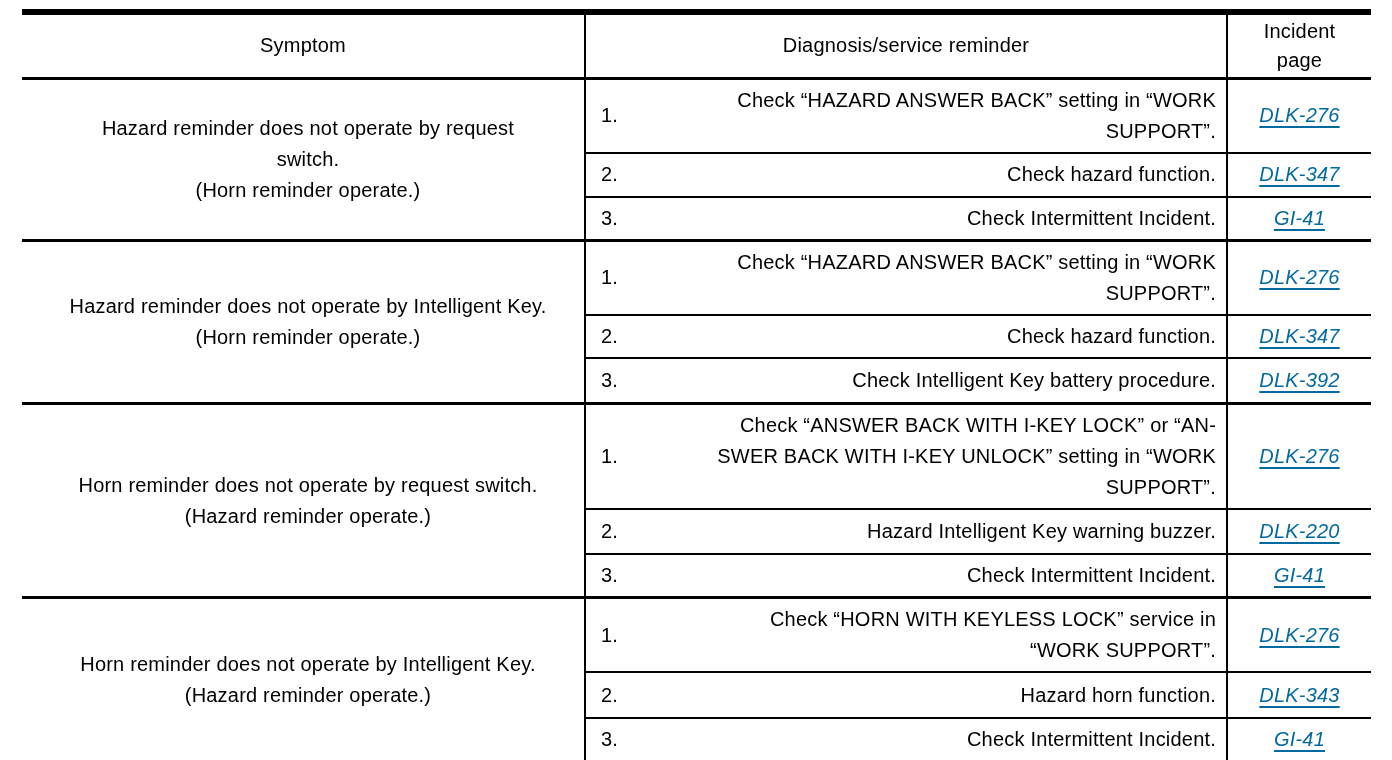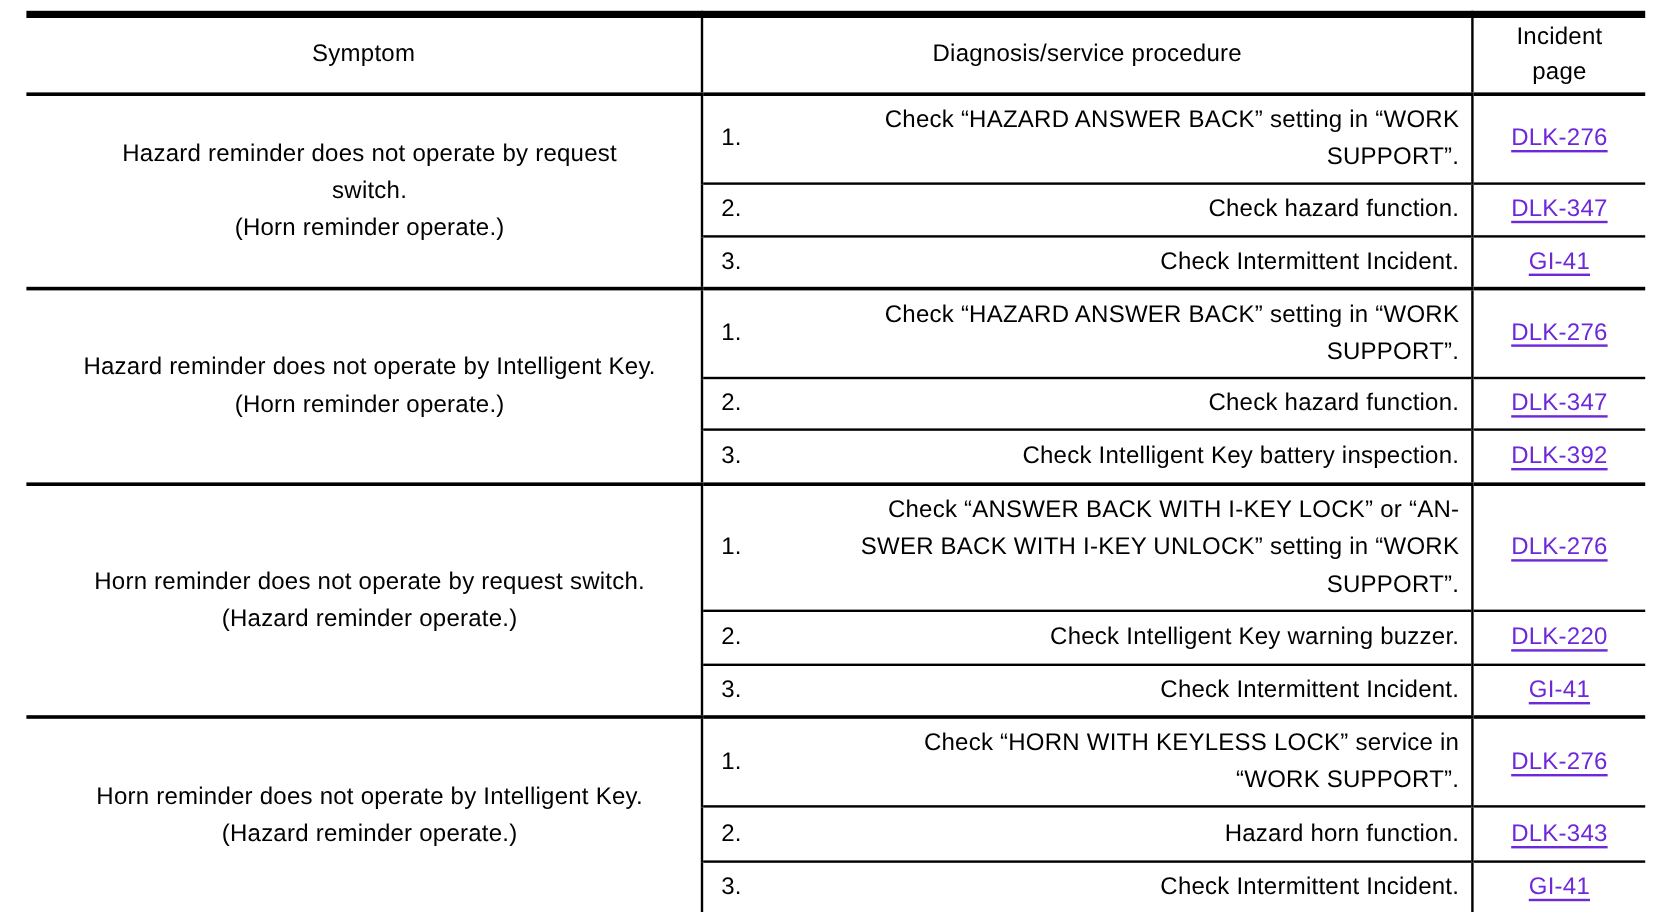--- a/index.html
+++ b/index.html
@@ -47,40 +47,41 @@
   td.proc { }
   .proc-inner {
     display: flex; align-items: center;
     padding: 5px 10px 5px 15px;
   }
   .num { flex: 0 0 38px; width: 38px; }
   .ptext { white-space: pre-line; flex: 1 1 auto; text-align: right; }
 
   td.ref { text-align: center; }
   a.reflink {
-    color: #6d28d9;
+    color: #0369a1;
     text-decoration: underline;
     text-decoration-thickness: 2px;
     text-underline-offset: 4px;
+    font-style: italic;
   }
 </style>
 </head>
 <body>
 
 <div class="page">
   <table class="diag">
     <colgroup>
       <col class="c-sym">
         <col class="c-proc">
         <col class="c-ref">
     </colgroup>
     <thead>
       <tr style="height:66px">
         <th>Symptom</th>
-        <th class="vline">Diagnosis/service procedure</th>
+        <th class="vline">Diagnosis/service reminder</th>
         <th class="vline">Incident
 page</th>
       </tr>
     </thead>
     <tbody>
 
       <tr style="height:69px">
         <td class="sym" rowspan="3">Hazard reminder does not operate by request
 switch.
 (Horn reminder operate.)</td>
@@ -130,21 +131,21 @@
               <span class="num">2.</span>
               <span class="ptext">Check hazard function.</span>
             </div>
           </td>
         <td class="ref vline"><a href="#" class="reflink">DLK-347</a></td>
       </tr>
       <tr class="sub" style="height:46px">
         <td class="proc vline">
             <div class="proc-inner">
               <span class="num">3.</span>
-              <span class="ptext">Check Intelligent Key battery inspection.</span>
+              <span class="ptext">Check Intelligent Key battery procedure.</span>
             </div>
           </td>
         <td class="ref vline"><a href="#" class="reflink">DLK-392</a></td>
       </tr>
 
       <tr class="group-start" style="height:90px">
         <td class="sym" rowspan="3">Horn reminder does not operate by request switch.
 (Hazard reminder operate.)</td>
         <td class="proc vline">
             <div class="proc-inner">
@@ -153,21 +154,21 @@
 SWER BACK WITH I-KEY UNLOCK” setting in “WORK
 SUPPORT”.</span>
             </div>
           </td>
         <td class="ref vline"><a href="#" class="reflink">DLK-276</a></td>
       </tr>
       <tr class="sub" style="height:45px">
         <td class="proc vline">
             <div class="proc-inner">
               <span class="num">2.</span>
-              <span class="ptext">Check Intelligent Key warning buzzer.</span>
+              <span class="ptext">Hazard Intelligent Key warning buzzer.</span>
             </div>
           </td>
         <td class="ref vline"><a href="#" class="reflink">DLK-220</a></td>
       </tr>
       <tr class="sub" style="height:42px">
         <td class="proc vline">
             <div class="proc-inner">
               <span class="num">3.</span>
               <span class="ptext">Check Intermittent Incident.</span>
             </div>

